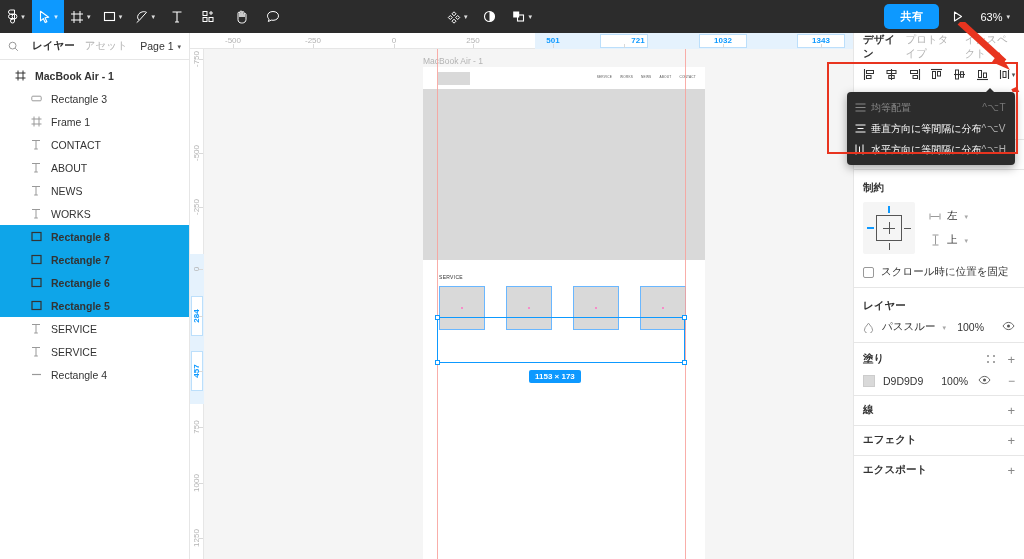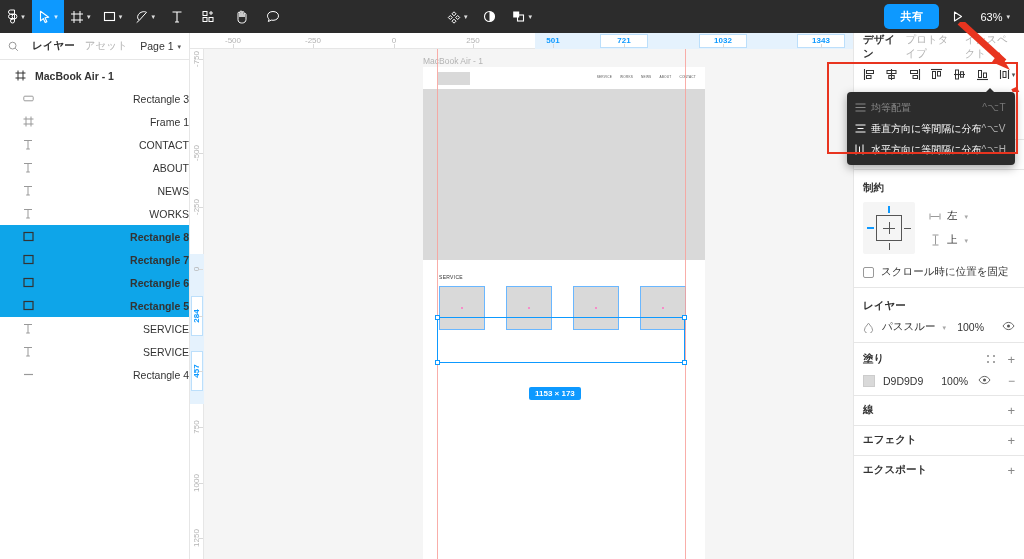--- a/index.html
+++ b/index.html
@@ -63,21 +63,21 @@
   .lp-page {
     margin-left: auto; font-size: 10.5px; color: #333;
     display: flex; align-items: center; gap: 3px;
   }
   .layer-list { padding-top: 4px; }
   .layer-row {
     height: 23px; display: flex; align-items: center;
     font-size: 10.5px; color: #333; padding-left: 12px;
   }
   .layer-row.root { font-weight: bold; }
-  .layer-row.child { padding-left: 20px; justify-content: space-between; }
+  .layer-row.child { padding-left: 28px; }
   .layer-row.sel { background: #0ea5e9; font-weight: bold; }
   .layer-ic {
     width: 16px; min-width: 16px; margin-right: 7px;
     display: flex; align-items: center; justify-content: center;
     color: #999;
   }
   .layer-row.root .layer-ic { color: #333; }
   .layer-row.sel .layer-ic { color: #333; }
 
   
@@ -177,21 +177,20 @@
   .handle {
     position: absolute; width: 5px; height: 5px;
     background: #fff; border: 1px solid #0d99ff;
   }
   .size-badge {
     position: absolute; left: 325px; top: 321px;
     background: #0d99ff; color: #fff;
     font-size: 8px; font-weight: bold;
     padding: 2px 6px; border-radius: 2px;
     white-space: nowrap;
-    margin-top: 17px;
   }
 
   
   .right-panel {
     position: absolute; top: 33px; left: 853px;
     width: 171px; height: 526px;
     background: #fff; border-left: 1px solid #e6e6e6;
   }
   .rp-tabs {
     height: 28px; display: flex; align-items: center;
@@ -545,21 +544,21 @@
       <div class="rh-mark" style="left: 123px;"></div>
       <div class="rh-tick" style="left: 123px;">-250</div>
       <div class="rh-mark" style="left: 204px;"></div>
       <div class="rh-tick" style="left: 204px;">0</div>
       <div class="rh-mark" style="left: 283px;"></div>
       <div class="rh-tick" style="left: 283px;">250</div>
       <div class="rh-mark" style="left: 363px;"></div>
       <div class="rh-tick blue" style="left: 363px;">501</div>
       <div class="rh-box" style="left: 410px; width: 48px;"></div>
       <div class="rh-mark" style="left: 434px;"></div>
-      <div class="rh-tick blue" style="left: 434px;">721</div>
+      <div class="rh-tick blue" style="left: 448px;">721</div>
       <div class="rh-box" style="left: 509px; width: 48px;"></div>
       <div class="rh-mark" style="left: 533px;"></div>
       <div class="rh-tick blue" style="left: 533px;">1032</div>
       <div class="rh-box" style="left: 607px; width: 48px;"></div>
       <div class="rh-mark" style="left: 631px;"></div>
       <div class="rh-tick blue" style="left: 631px;">1343</div>
       <div class="rh-mark" style="left: 730px;"></div>
       <div class="rh-tick blue" style="left: 730px;">1654</div>
       <div class="rh-tick" style="left: 840px;">2000</div>
     </div>

